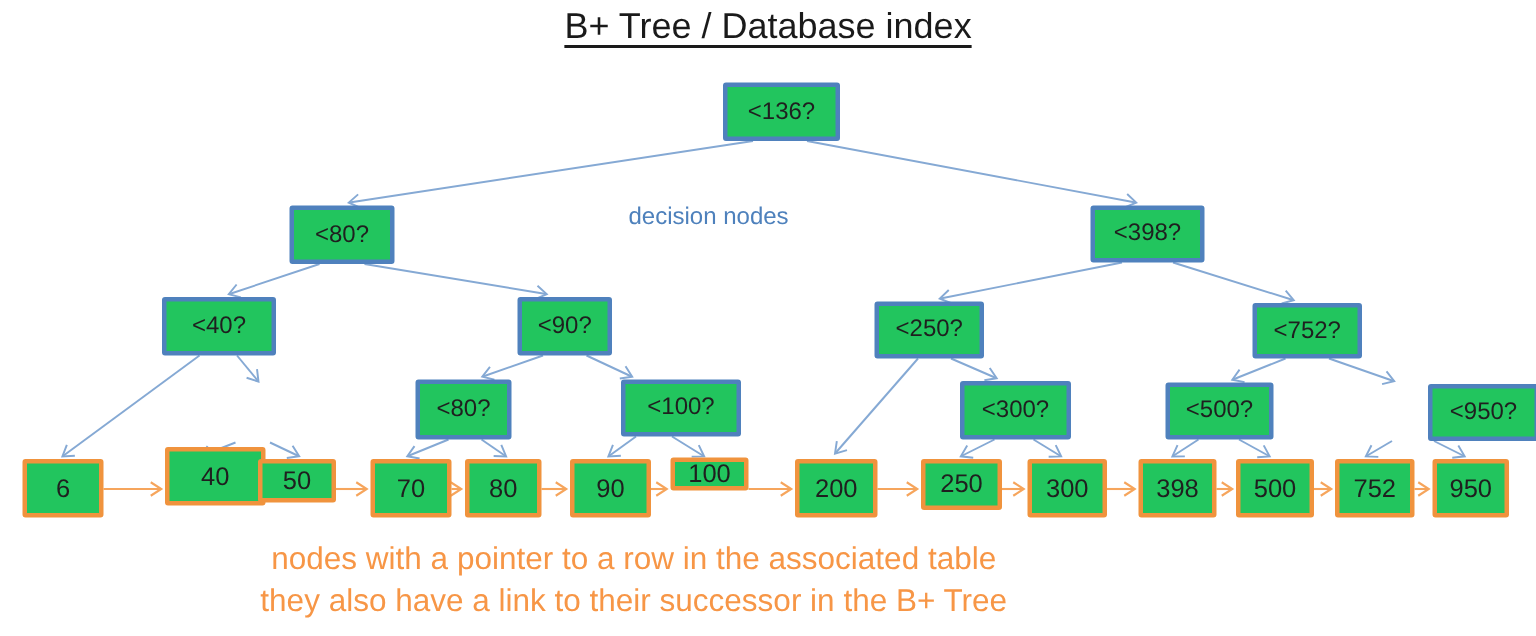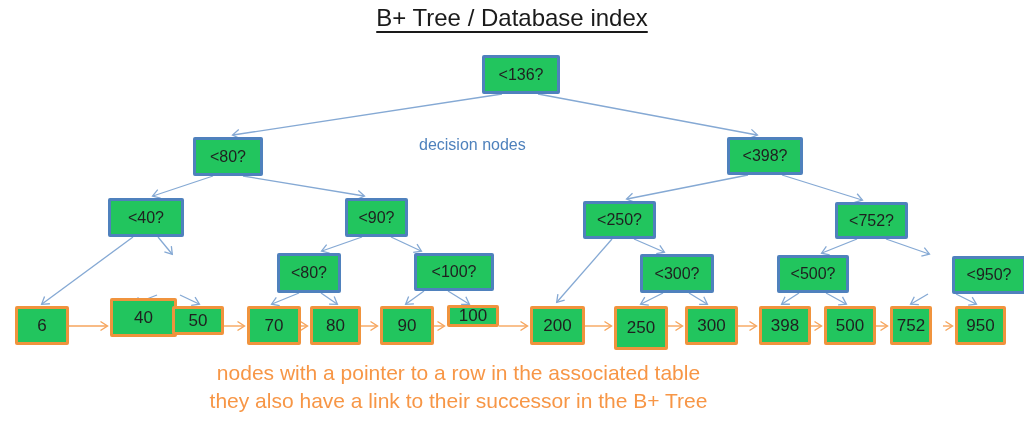--- a/index.html
+++ b/index.html
@@ -18,21 +18,21 @@
     color:var(--node-text,#1f1f1f);
   }
   .dnode{border:3px solid var(--decision-border,#4f81bd);font-size:16px;}
   .lnode{border:3px solid var(--leaf-border,#f0933d);font-size:17px;}
   .decision-label{
     position:absolute;left:419px;top:136px;font-size:16px;
     color:var(--decision-label,#4e81bc);z-index:1;white-space:nowrap;
   }
   .caption{
     position:absolute;left:0;top:359px;width:845px;text-align:center;
-    font-size:21px;line-height:28px;color:var(--caption,#f79646);z-index:1;margin-left:36px;
+    font-size:21px;line-height:28px;color:var(--caption,#f79646);z-index:1;
   }
   svg.edges{position:absolute;left:0;top:0;z-index:1;}
   .stroke-blue{stroke:var(--edge-blue,#85a9d4);fill:none;}
   .stroke-orange{stroke:var(--edge-orange,#f6a55c);fill:none;}
 </style>
 </head>
 <body>
 
 <div id="stage">
 
@@ -112,25 +112,25 @@
   <div class="node dnode" style="left:952px;top:256px;width:74px;height:38px">&lt;950?</div>
 
   <div class="node lnode" style="left:15px;top:306px;width:54px;height:39px">6</div>
   <div class="node lnode" style="left:110px;top:298px;width:67px;height:39px">40</div>
   <div class="node lnode" style="left:172px;top:306px;width:52px;height:29px">50</div>
   <div class="node lnode" style="left:247px;top:306px;width:54px;height:39px">70</div>
   <div class="node lnode" style="left:310px;top:306px;width:51px;height:39px">80</div>
   <div class="node lnode" style="left:380px;top:306px;width:54px;height:39px">90</div>
   <div class="node lnode" style="left:447px;top:305px;width:52px;height:22px">100</div>
   <div class="node lnode" style="left:530px;top:306px;width:55px;height:39px">200</div>
-  <div class="node lnode" style="left:614px;top:306px;width:54px;height:44px">250</div>
+  <div class="node lnode" style="left:614px;top:306px;width:54px;height:34px">250</div>
   <div class="node lnode" style="left:685px;top:306px;width:53px;height:39px">300</div>
   <div class="node lnode" style="left:759px;top:306px;width:52px;height:39px">398</div>
   <div class="node lnode" style="left:824px;top:306px;width:52px;height:39px">500</div>
-  <div class="node lnode" style="left:890px;top:306px;width:42px;height:39px">752</div>
+  <div class="node lnode" style="left:890px;top:306px;width:53px;height:39px">752</div>
   <div class="node lnode" style="left:955px;top:306px;width:51px;height:39px">950</div>
 
   <div class="caption">
     <div>nodes with a pointer to a row in the associated table</div>
     <div>they also have a link to their successor in the B+ Tree</div>
   </div>
 
 </div>
 
 </body></html>

